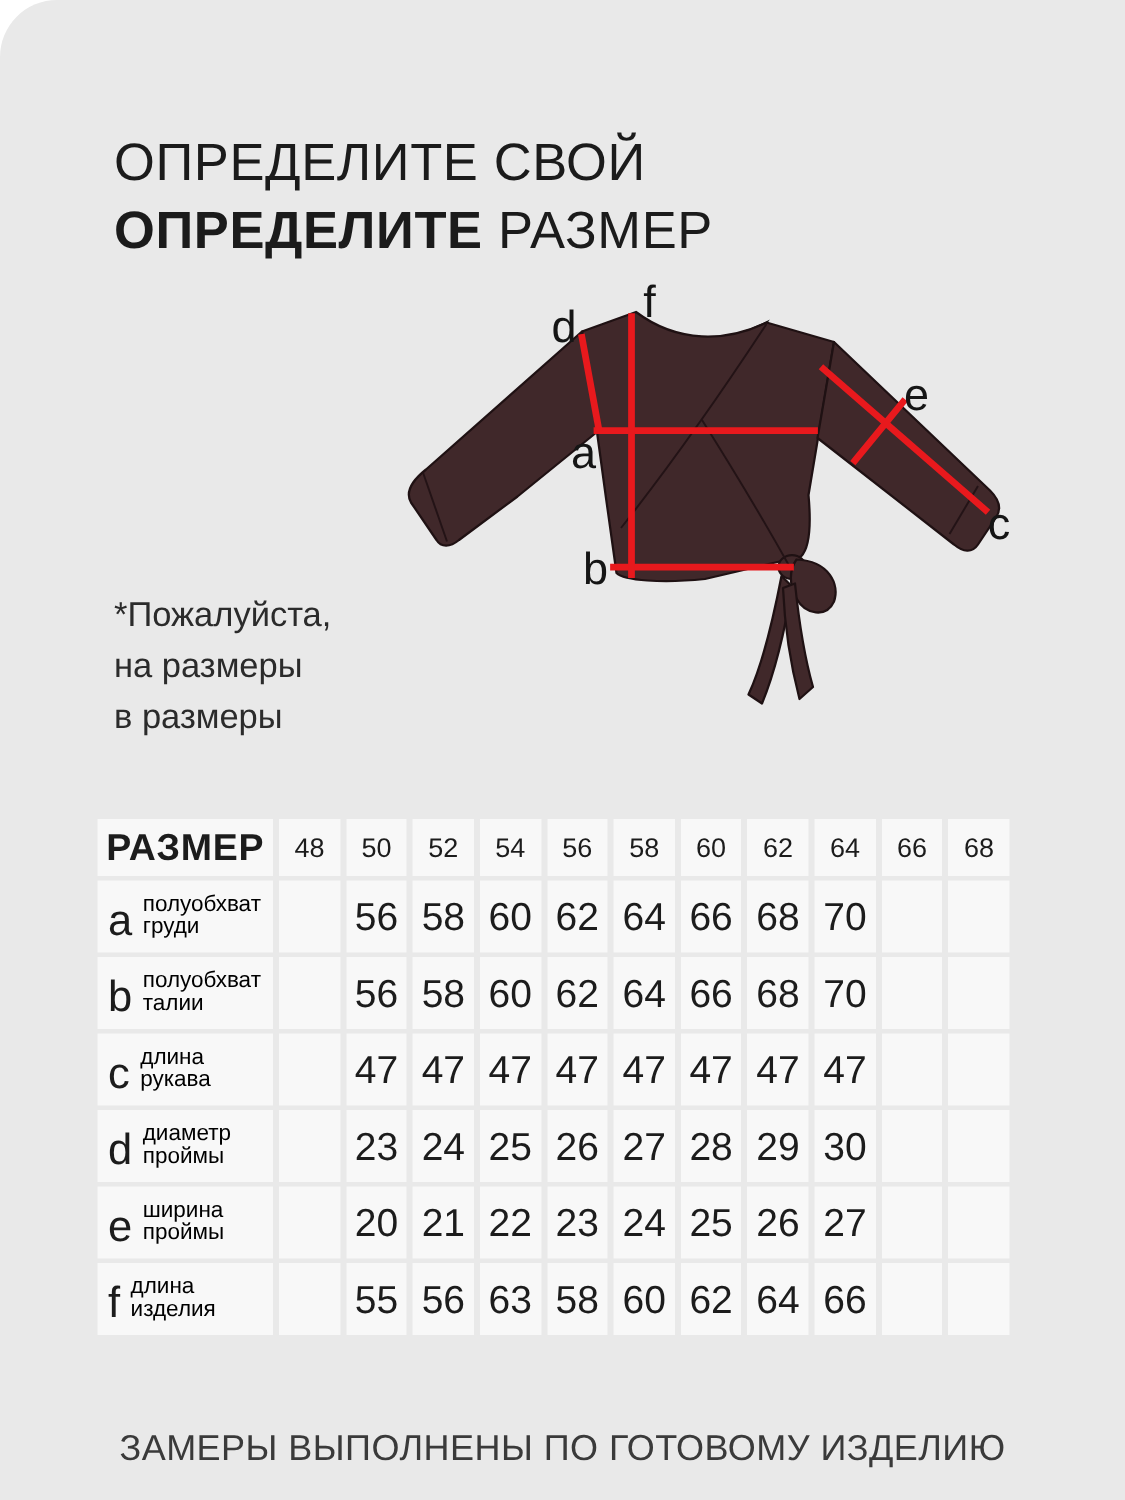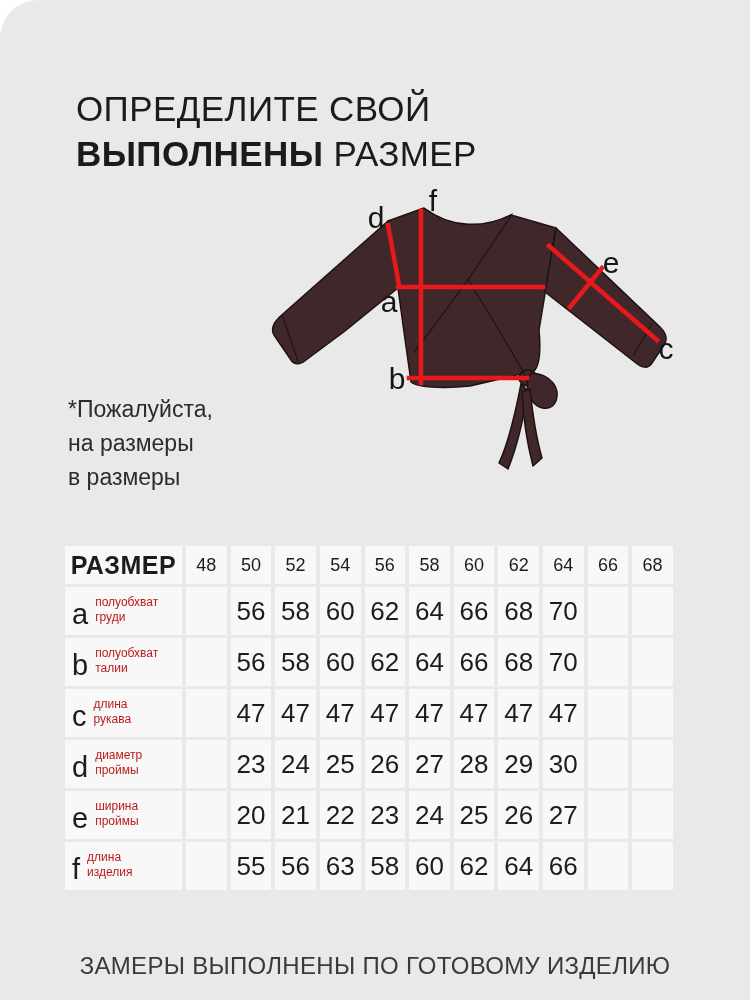--- a/index.html
+++ b/index.html
@@ -10,49 +10,49 @@
   
   .title{position:absolute;left:76px;top:50px;font-size:35px;line-height:45px;
          font-weight:500;color:#1b1b1b;letter-spacing:.4px;margin-top:36px;}
   .title .b{font-weight:800;}
 
   
   .diagram{position:absolute;left:250px;top:180px;width:460px;height:300px;}
   .diagram text{font-size:30px;font-weight:500;fill:#151515;}
 
   
-  .note{position:absolute;left:68px;top:392px;font-size:23px;line-height:34px;
+  .note{position:absolute;left:76px;top:392px;font-size:23px;line-height:34px;
         font-weight:400;color:#2b2b2b;}
 
   
   .table-wrap{position:absolute;left:61px;top:543px;width:616px;}
   table{width:100%;table-layout:fixed;border-collapse:separate;border-spacing:4px 3px;}
   col.c-label{width:117px;}
   th,td{background:#f8f8f8;text-align:center;vertical-align:middle;color:#1c1c1c;padding:0;}
   th{height:38px;font-size:18px;font-weight:500;}
   th.hl{font-size:25px;font-weight:600;letter-spacing:.5px;}
   td{height:48px;font-size:26px;font-weight:400;}
   td.lab-cell{text-align:left;}
   .lab{display:flex;align-items:flex-end;gap:7px;padding-left:7px;}
   .lab .ltr{font-size:29px;line-height:25px;font-weight:400;}
-  .lab .txt{font-size:12px;line-height:15px;font-weight:500;padding-bottom:2px;color:#b91c1c;}
+  .lab .txt{font-size:15px;line-height:15px;font-weight:500;padding-bottom:2px;color:#000000;}
 
   
   .footer{position:absolute;left:0;right:0;top:912px;text-align:center;
           font-size:24px;font-weight:400;color:#3a3a3a;letter-spacing:.3px;margin-top:40px;}
 </style>
 </head>
 <body>
 
 <div class="stage">
   <div class="page">
 
     <div class="title">
       <div><span>ОПРЕДЕЛИТЕ СВОЙ</span></div>
-      <div><span class="b">ВЫПОЛНЕНЫ</span><span> РАЗМЕР</span></div>
+      <div><span class="b">ОПРЕДЕЛИТЕ</span><span> РАЗМЕР</span></div>
     </div>
 
     <svg class="diagram" viewBox="250 180 460 300" xmlns="http://www.w3.org/2000/svg">
 
       <path d="M424,209 C452,230 484,229 511,215 L468,281 Z" fill="#ffffff" stroke="#1a1a1a" stroke-width="1.5"></path>
       <path d="M425,210 C454,232 485,231 511,216" fill="none" stroke="#1a1a1a" stroke-width="3"></path>
 
       <g stroke="#1f1113" stroke-width="1.5" stroke-linejoin="round" fill="#40282a">
 
         <path d="M388,221 L424,208 C452,229 484,228 511,215 L556,228 L547,282 L539,330

